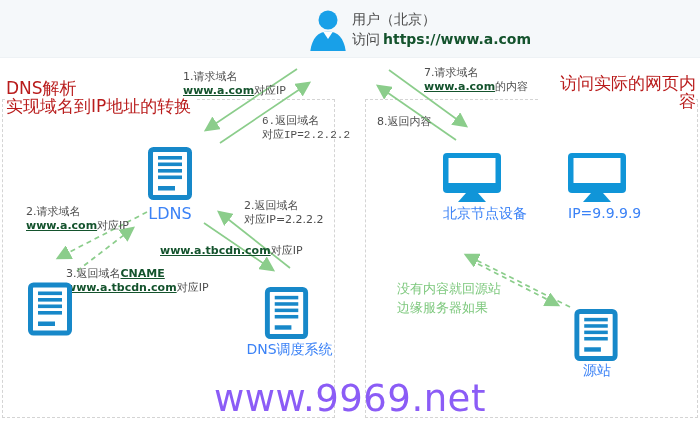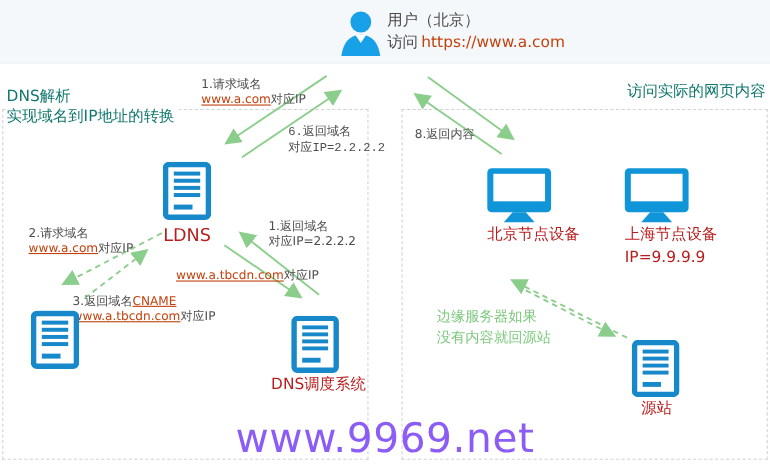--- a/index.html
+++ b/index.html
@@ -6,44 +6,44 @@
   .canvas {
     position:relative; width:700px; height:423px; background:#ffffff;
     font-family:"DejaVu Sans","Liberation Sans",sans-serif; overflow:hidden;
     color:#4a4a4a;
   }
   
   .header { position:absolute; left:0; top:0; width:700px; height:57px; background:#f5f8fa; border-bottom:1px solid #eef2f5;padding-left:39px; }
   .user-icon { position:absolute; left:308px; top:8px; }
   .header-text { position:absolute; left:352px; top:9px; font-size:14px; line-height:20px; color:#4a4a4a; }
   .header-text .link { margin-left:3px; }
-  .link { color:#c2410c; text-decoration:none; }
+  .link { color:#14532d; text-decoration:none;font-weight:bold; }
   .ul { text-decoration:underline; }
   
   .box { position:absolute; border:1px dashed #d4d4d4; }
   .dns-box { left:2px; top:99px; width:331px; height:317px; }
   .web-box { left:365px; top:99px; width:331px; height:317px; }
-  .section-title { position:absolute; font-size:14px; line-height:18px; color:#0f766e; background:#ffffff; padding:0 4px 2px 0; }
+  .section-title { position:absolute; font-size:17px; line-height:18px; color:#b91c1c; background:#ffffff; padding:0 4px 2px 0; }
   .dns-title { left:6px; top:79px; }
   .web-title { left:540px; top:74px; width:152px; text-align:right; padding:0 0 2px 4px; }
   
   .arrows { position:absolute; left:0; top:0; width:700px; height:423px; pointer-events:none; }
   
   .step { position:absolute; font-size:11px; line-height:13.5px; color:#4d4d4d; white-space:nowrap; }
   .s1 { left:183px; top:70px; }
   .s2 { left:26px;  top:205px; }
   .s3 { left:66px;  top:267px; }
   .s4 { left:160px; top:244px; }
   .s5 { left:244px; top:199px; }
   .s6 { left:262px; top:115px;font-family:Liberation Mono, monospace; }
   .s7 { left:424px; top:66px; }
   .s8 { left:377px; top:115px; }
   
   .node { position:absolute; }
-  .node-label { position:absolute; font-size:14px; color:#b91c1c; white-space:nowrap; }
+  .node-label { position:absolute; font-size:14px; color:#3b82f6; white-space:nowrap; }
   .center { text-align:center; }
   .ldns-icon   { left:148px; top:147px; }
   .ldns-label  { left:140px; top:204px; width:60px; font-size:16px; }
   .authdns-icon  { left:28px; top:282px; }
   .authdns-label { left:8px;  top:341px; width:85px; }
   .sched-icon  { left:264px; top:287px; }
   .sched-label { left:242px; top:341px; width:95px; }
   .bj-icon  { left:442px; top:152px; }
   .bj-label { left:443px; top:203px; line-height:21px; }
   .sh-icon  { left:567px; top:152px; }
@@ -110,26 +110,30 @@
     <div><a class="link ul" href="#">www.a.com</a><span>对应IP</span></div>
   </div>
   <div class="step s3">
     <div><span>3.返回域名</span><a class="link ul" href="#">CNAME</a></div>
     <div><a class="link ul" href="#">www.a.tbcdn.com</a><span>对应IP</span></div>
   </div>
   <div class="step s4">
     <div><a class="link ul" href="#">www.a.tbcdn.com</a><span>对应IP</span></div>
   </div>
   <div class="step s5">
-    <div>1.返回域名</div>
+    <div>2.返回域名</div>
     <div>对应IP=2.2.2.2</div>
   </div>
   <div class="step s6">
     <div>6.返回域名</div>
     <div>对应IP=2.2.2.2</div>
+  </div>
+  <div class="step s7">
+    <div>7.请求域名</div>
+    <div><a class="link ul" href="#">www.a.com</a><span>的内容</span></div>
   </div>
   <div class="step s8">8.返回内容</div>
 
   <svg class="node ldns-icon" width="44" height="53" viewBox="0 0 44 53">
     <rect x="2.5" y="2.5" width="39" height="48" rx="3" fill="#ffffff" stroke="#1788c9" stroke-width="5"></rect>
     <rect x="10" y="9" width="24" height="3.6" fill="#1788c9"></rect>
     <rect x="10" y="15.5" width="24" height="3.6" fill="#1788c9"></rect>
     <rect x="10" y="22" width="24" height="3.6" fill="#1788c9"></rect>
     <rect x="10" y="28.5" width="24" height="3.6" fill="#1788c9"></rect>
     <rect x="10" y="39" width="17" height="4.5" fill="#1788c9"></rect>
@@ -163,34 +167,33 @@
   <div class="node-label bj-label">
     <div>北京节点设备</div>
   </div>
 
   <svg class="node sh-icon" width="60" height="52" viewBox="0 0 60 52">
     <rect x="1" y="1" width="58" height="40" rx="4" fill="#1095d8"></rect>
     <rect x="6.5" y="6" width="47" height="25" fill="#ffffff"></rect>
     <polygon points="24,41 36,41 44,50 16,50" fill="#1095d8"></polygon>
   </svg>
   <div class="node-label sh-label">
-    <div>上海节点设备</div>
     <div>IP=9.9.9.9</div>
   </div>
 
   <svg class="node origin-icon" width="44" height="52" viewBox="0 0 44 53">
     <rect x="2.5" y="2.5" width="39" height="48" rx="3" fill="#ffffff" stroke="#1788c9" stroke-width="5"></rect>
     <rect x="10" y="9" width="24" height="3.6" fill="#1788c9"></rect>
     <rect x="10" y="15.5" width="24" height="3.6" fill="#1788c9"></rect>
     <rect x="10" y="22" width="24" height="3.6" fill="#1788c9"></rect>
     <rect x="10" y="28.5" width="24" height="3.6" fill="#1788c9"></rect>
     <rect x="10" y="39" width="17" height="4.5" fill="#1788c9"></rect>
   </svg>
   <div class="node-label center origin-label">源站</div>
 
   <div class="origin-note">
+    <div>没有内容就回源站</div>
     <div>边缘服务器如果</div>
-    <div>没有内容就回源站</div>
   </div>
 
   <div class="watermark">www.9969.net</div>
 
 </div>
 
 </body></html>

